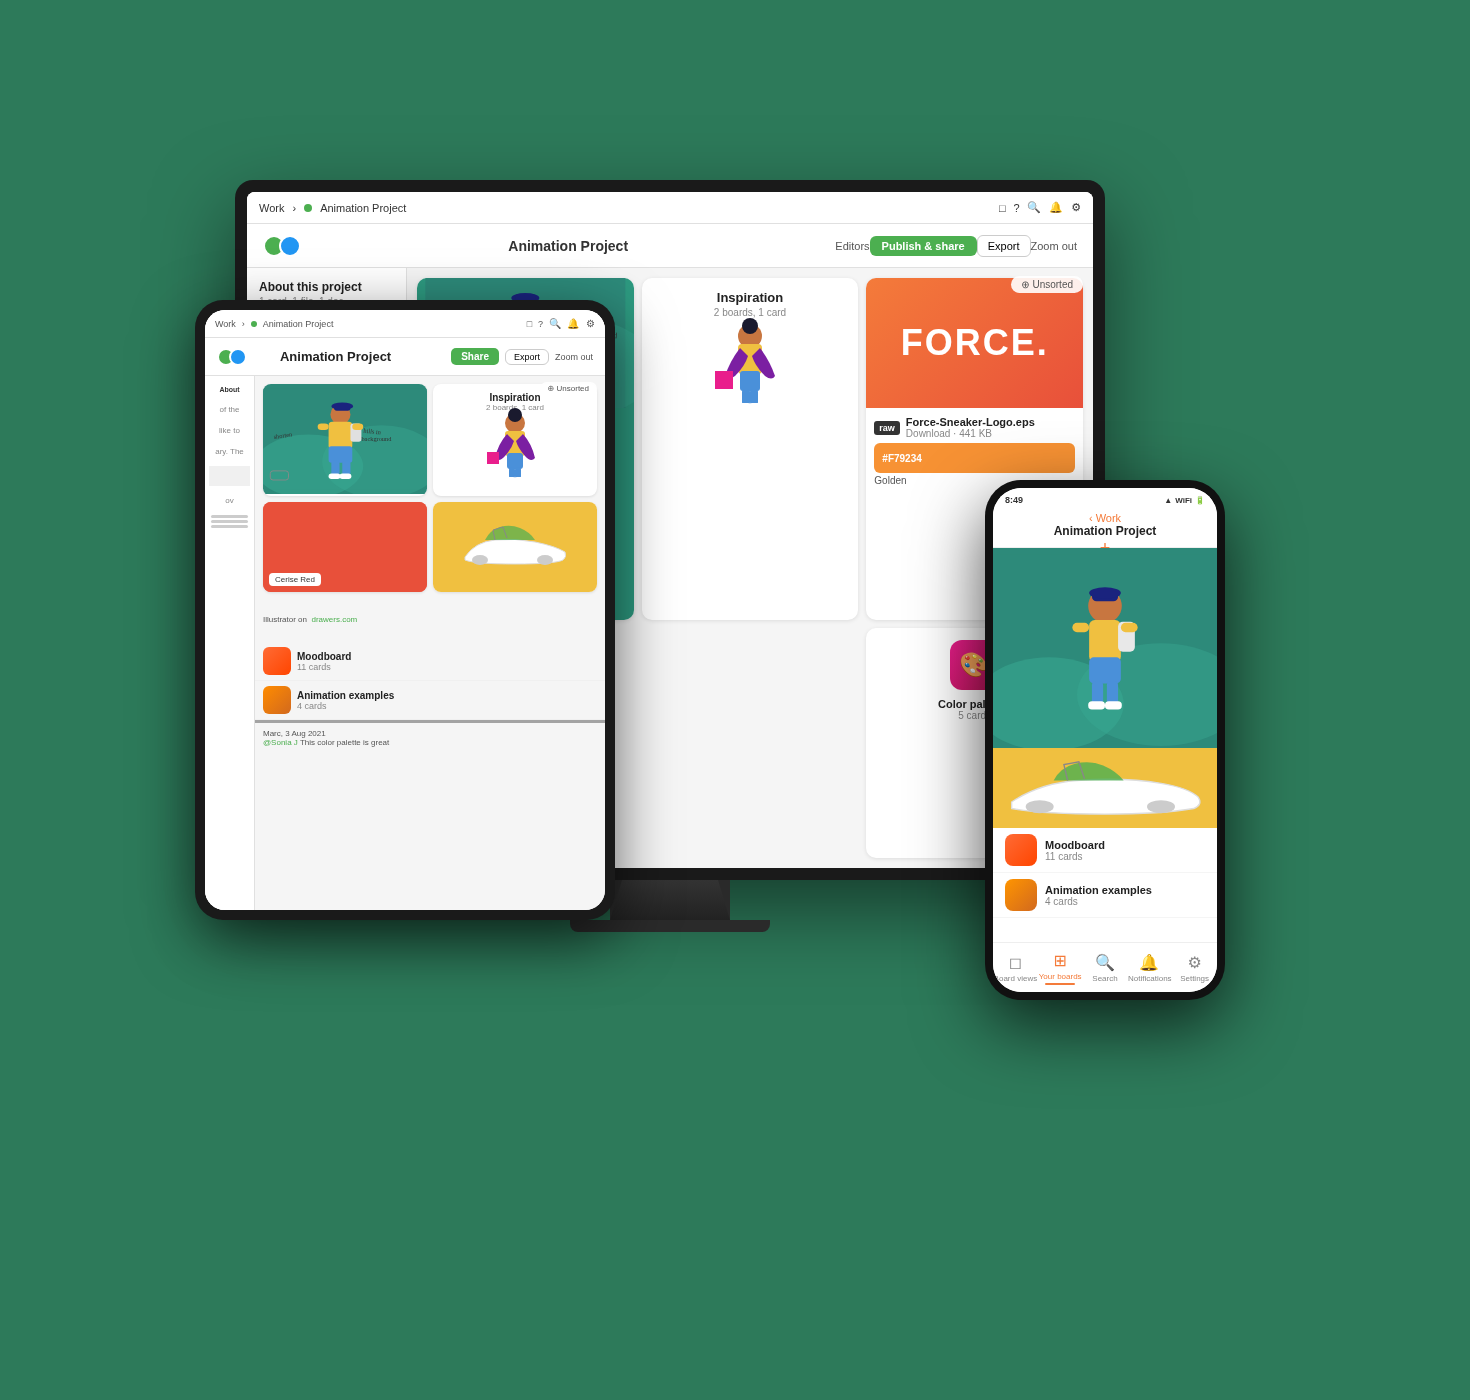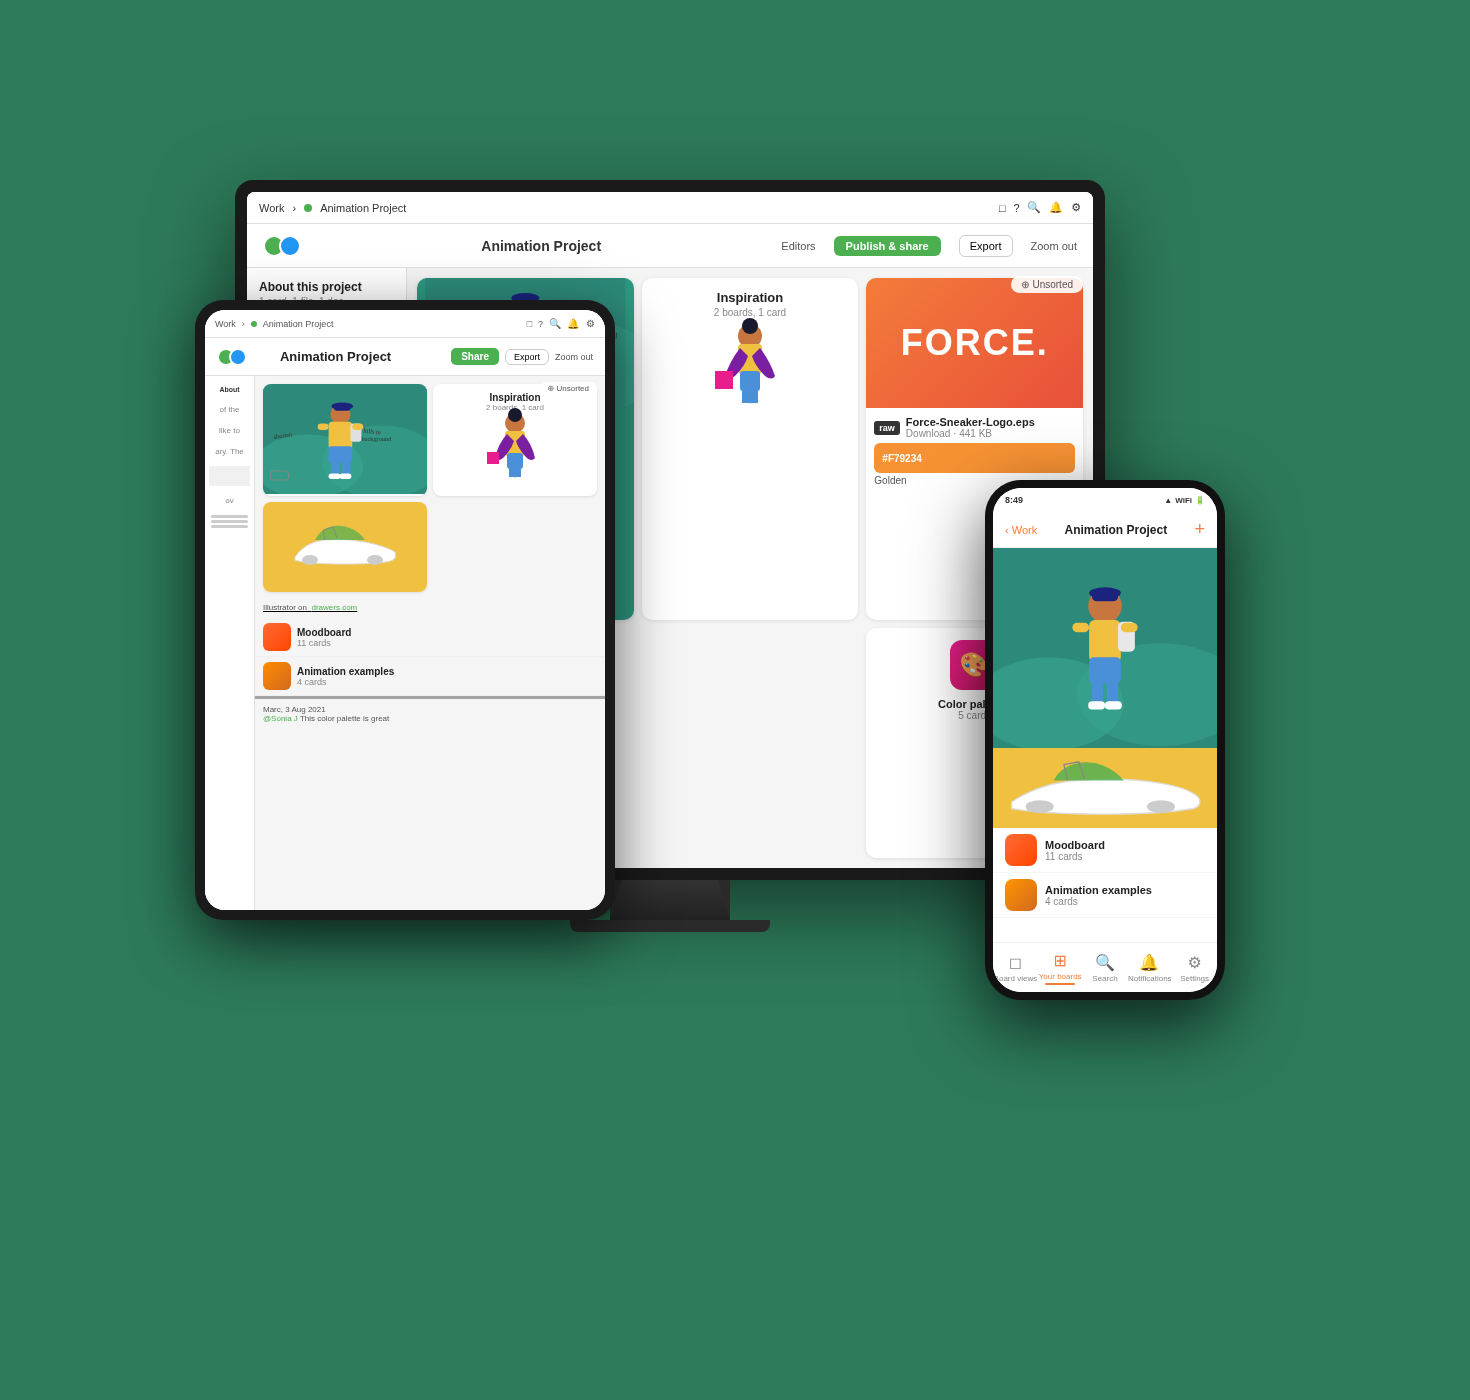--- a/index.html
+++ b/index.html
@@ -103,21 +103,21 @@
       font-size: 13px;
     }
     .desktop-header-title {
       font-weight: 600;
       font-size: 14px;
       color: #333;
     }
     .desktop-header-right {
       display: flex;
       align-items: center;
-      gap: 18px;
+      gap: 0;
       font-size: 11px;
       color: #555;
     }
     .avatars-sm {
       display: flex;
     }
     .avatar-sm {
       width: 22px; height: 22px;
       border-radius: 50%;
       border: 2px solid #fff;
@@ -493,20 +493,21 @@
       font-size: 8px;
     }
     .phone-header {
       height: 36px;
       background: #fff;
       display: flex;
       align-items: center;
       justify-content: space-between;
       padding: 0 12px;
       border-bottom: 1px solid #eee;
+      flex-direction: column;
     }
     .phone-back {
       font-size: 11px;
       color: #f47b3a;
       font-weight: 500;
     }
     .phone-title {
       font-size: 12px;
       font-weight: 700;
       color: #222;
@@ -899,37 +900,44 @@
                         <rect x="22" y="45" width="16" height="16" rx="3" fill="#4a90d9"></rect>
                         <rect x="24" y="59" width="6" height="12" rx="3" fill="#4a90d9"></rect>
                         <rect x="30" y="59" width="6" height="12" rx="3" fill="#4a90d9"></rect>
                         <rect x="21" y="69" width="10" height="5" rx="3" fill="#fff"></rect>
                         <rect x="29" y="69" width="10" height="5" rx="3" fill="#fff"></rect>
                         <rect x="2" y="44" width="12" height="12" fill="#e91e8c"></rect>
                       </svg>
                     </div>
                   </div>
 
+                  <div class="t-card">
+                    <div class="t-card-cerise">
+                      <div style="width:100%;height:90px;background:#e8503a;position:relative;">
+                        <div class="cerise-label">Cerise Red</div>
+                      </div>
+                    </div>
+                  </div>
 
                   <div class="t-card">
                     <div style="height:90px;background:#f0c040;display:flex;align-items:center;justify-content:center;overflow:hidden;">
                       <svg width="120" height="70" viewBox="0 0 120 70">
                         <rect width="120" height="70" fill="#f0c040"></rect>
 
                         <path d="M10 45 Q20 30 40 28 Q60 26 80 30 Q100 34 110 40 Q112 45 108 48 Q100 52 60 52 Q20 52 10 48 Z" fill="#fff" stroke="#ddd" stroke-width="1"></path>
                         <path d="M30 28 Q35 18 45 15 Q55 12 65 16 Q75 20 80 28 Z" fill="#4caf50" opacity="0.7"></path>
                         <path d="M40 28 L38 18 L48 15 L52 26" fill="none" stroke="#888" stroke-width="1"></path>
                         <ellipse cx="25" cy="48" rx="8" ry="5" fill="#ccc"></ellipse>
                         <ellipse cx="90" cy="48" rx="8" ry="5" fill="#ccc"></ellipse>
                       </svg>
                     </div>
                   </div>
                 </div>
 
-                <div style="padding:4px 8px;text-decoration:underline;">
+                <div style="padding:16px 8px;">
                   <span style="font-size:8px;color:#555;">Illustrator on</span>
                   <a href="#" style="font-size:8px;color:#4caf50;text-decoration:none;">drawers.com</a>
                 </div>
 
                 <div class="board-item">
                   <div class="board-icon board-icon-moodboard"></div>
                   <div>
                     <div class="board-name">Moodboard</div>
                     <div class="board-cards">11 cards</div>
                   </div>

